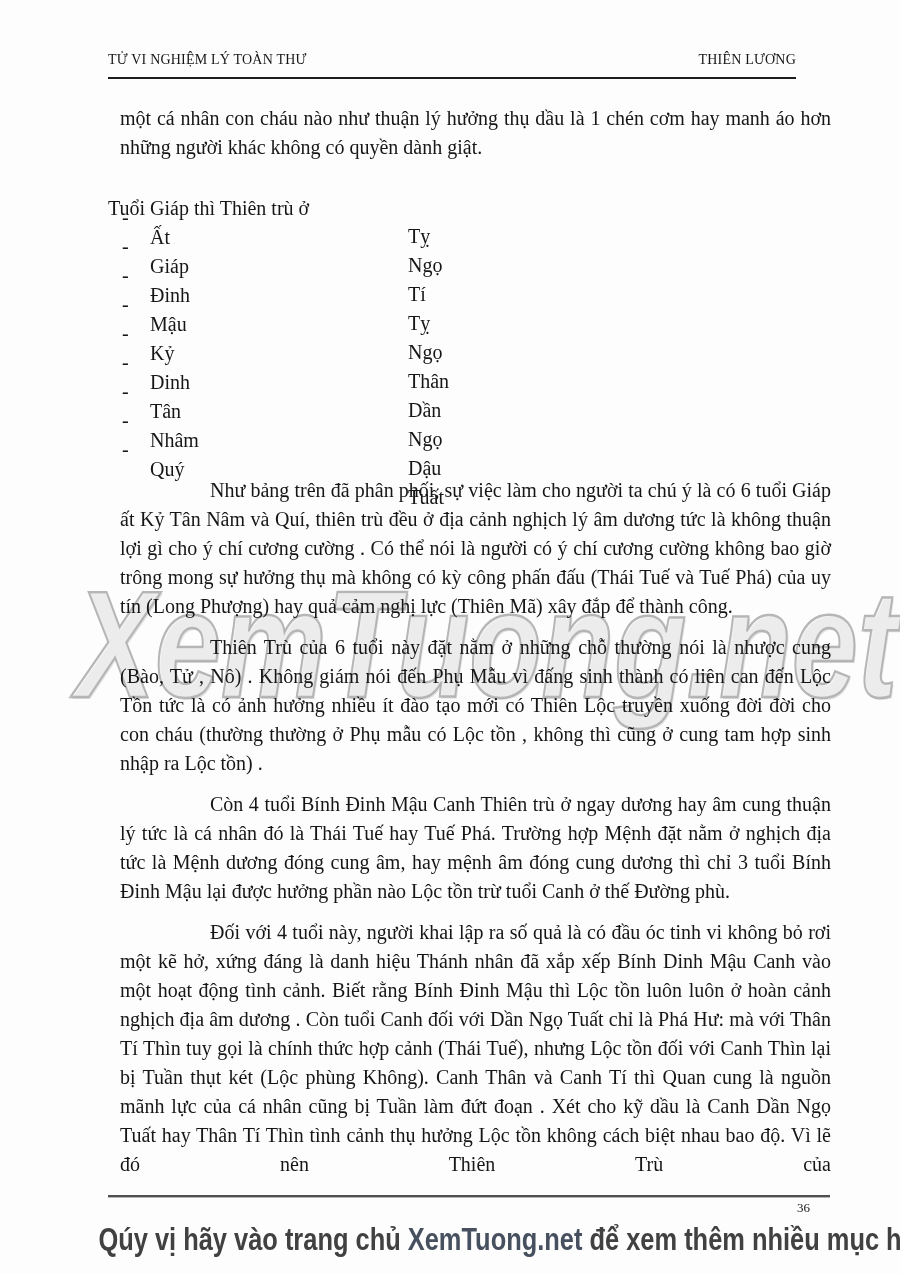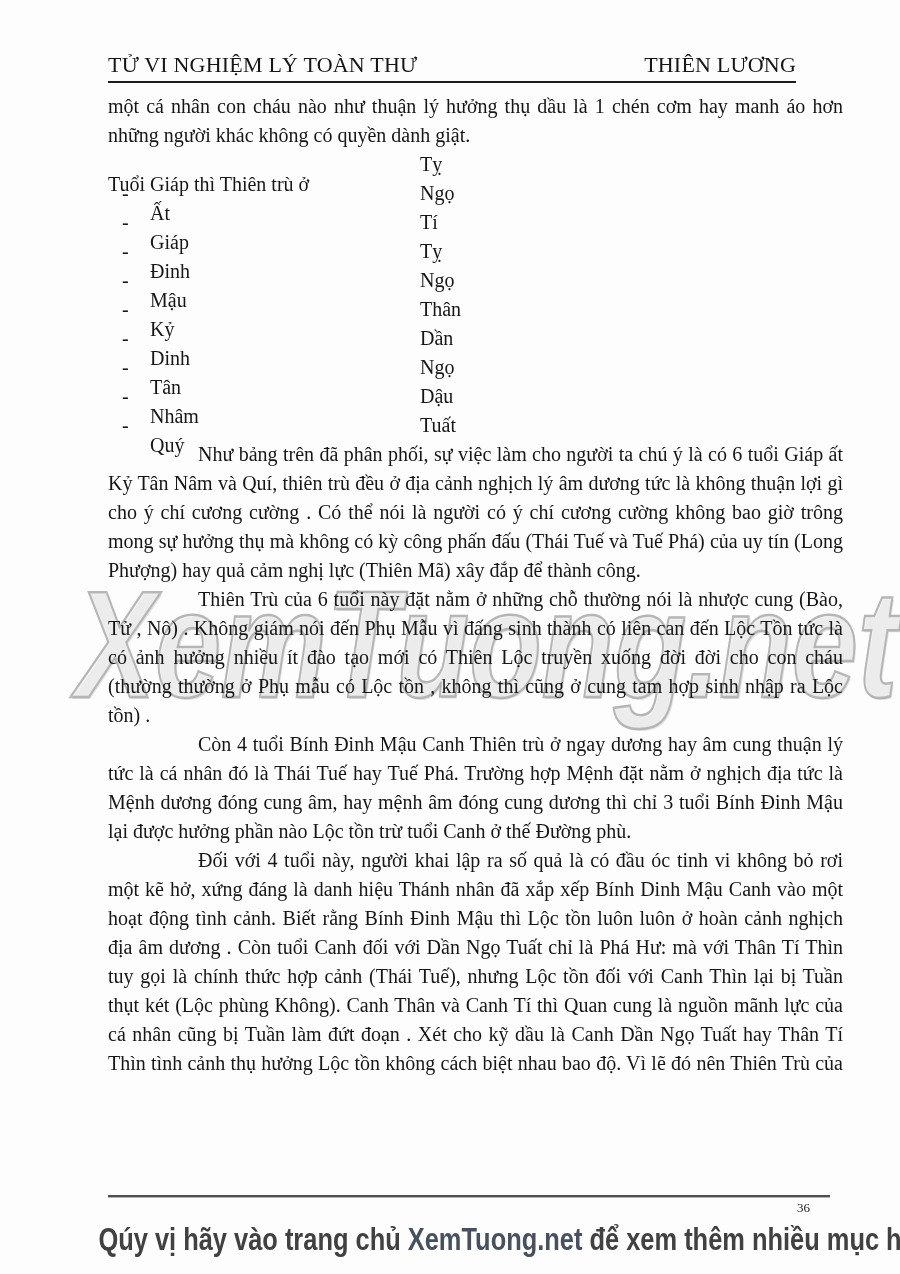--- a/index.html
+++ b/index.html
@@ -10,22 +10,22 @@
     margin:0 auto;
     background:#fdfdfd;
     overflow:hidden;
     font-family:"Liberation Serif","DejaVu Serif",serif;
     color:#161616;
   }
   
   .header {
     position:absolute; top:52px; left:108px; width:688px;
     display:flex; justify-content:space-between; align-items:flex-end;
-    border-bottom:2px solid #1c1c1c; padding-bottom:3px;
-    font-size:22px; letter-spacing:0.2px;
+    border-bottom:2px solid #1c1c1c; padding-bottom:9px;
+    font-size:14px; letter-spacing:0.2px;
   }
   
   .watermark {
     position:absolute; top:568px; left:76px; width:760px;
     z-index:0;
     font-family:"Liberation Sans","DejaVu Sans",sans-serif;
     font-size:152px; font-weight:bold; font-style:italic;
     white-space:nowrap;
     transform:scaleX(0.78); transform-origin:left center;
     color:rgba(255,255,255,0.55);
@@ -36,30 +36,30 @@
     pointer-events:none;
     line-height:1;
   }
   
   .body-text {
     position:absolute; top:92px; left:108px; width:735px;
     z-index:1;
     font-size:20px; line-height:29px;
     text-align:justify;
   }
-  .body-text p { margin:0; }
+  .body-text p { margin:12px; }
   .indent { text-indent:90px; }
   .justify-last { text-align-last:justify; }
   
   .ttable { width:100%; }
   .trow { position:relative; height:29px; }
   .t-dash  { position:absolute; left:14px; }
   .t-label { position:absolute; left:42px;margin-top:20px; }
   .trow.first .t-label { left:0; }
-  .t-value { position:absolute; left:312px; }
+  .t-value { position:absolute; left:300px;margin-top:48px; }
   
   .section-number { margin-top:18px; margin-bottom:37px; text-indent:0; }
   
   .footer-rule {
     position:absolute; top:1195px; left:108px; width:722px; height:2px;
     background:#4f4f4f; box-shadow:0 1px 0 #b5b5b5;
   }
   .page-number {
     position:absolute; top:1200px; left:108px; width:702px;
     text-align:right; font-size:13px;

